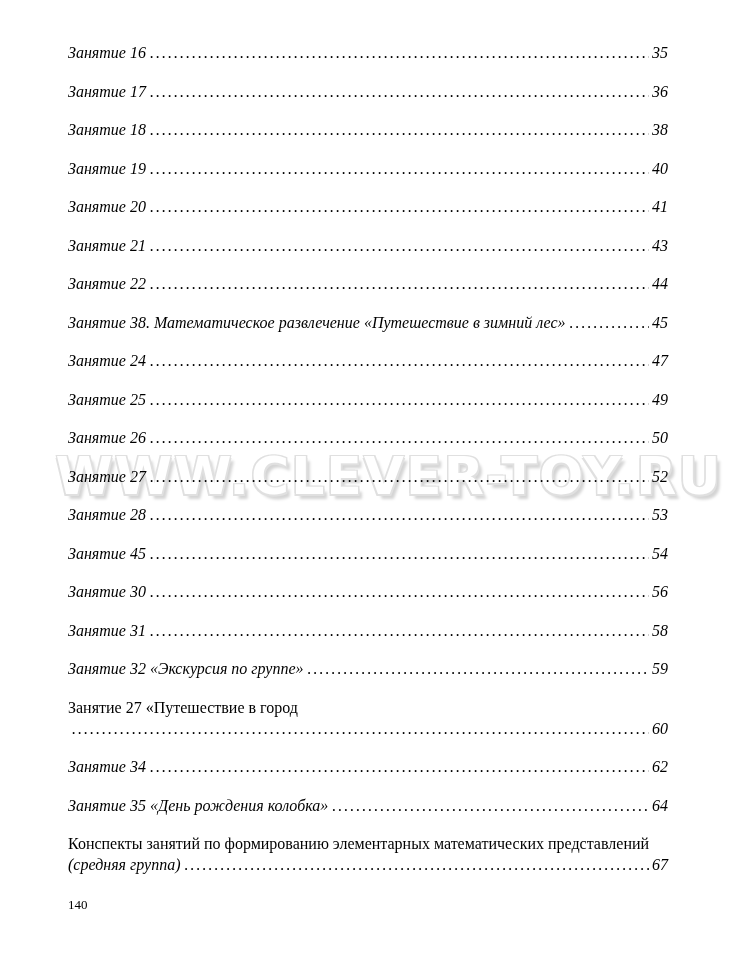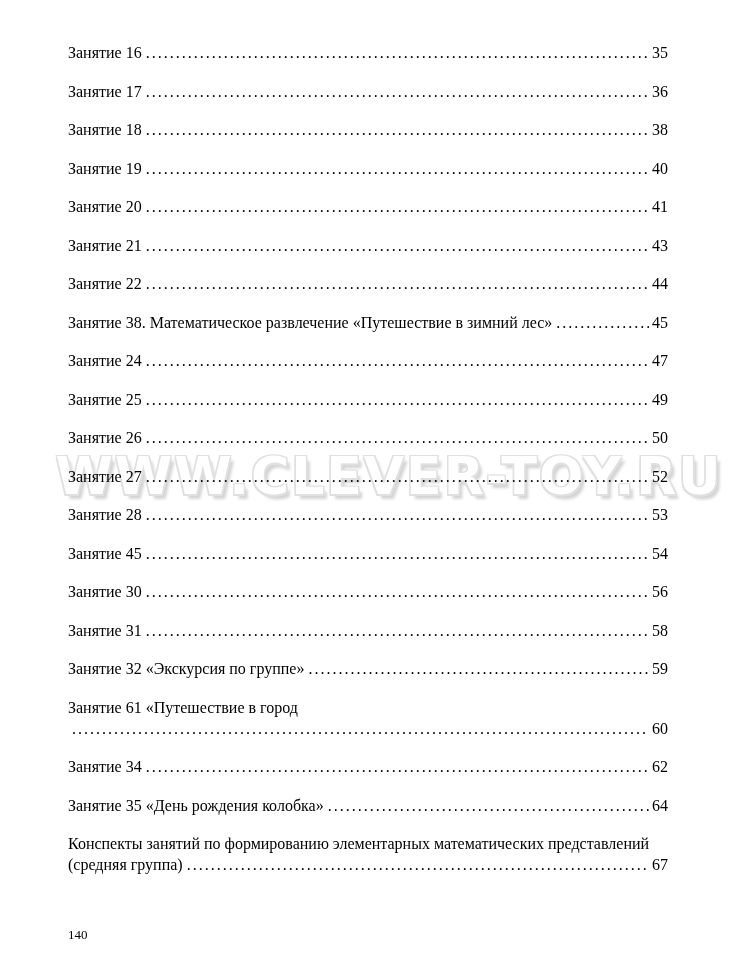--- a/index.html
+++ b/index.html
@@ -45,20 +45,21 @@
     padding: 42px 76px 0 68px;
     font-size: 16px;
     line-height: 21px;
   }
   .toc-entry {
     margin-bottom: 17.5px;
   }
   .toc-row {
     display: flex;
     align-items: baseline;
+    font-style: italic;
   }
   .toc-title {
     white-space: nowrap;
     flex: 0 0 auto;
   }
   .toc-wrap-line {
     white-space: nowrap;
   }
   .toc-leader {
     flex: 1 1 auto;
@@ -69,21 +70,21 @@
     margin-right: 3px;
     min-width: 0;
   }
   .toc-page {
     white-space: nowrap;
     flex: 0 0 auto;
   }
   .footer-page-number {
     position: absolute;
     left: 68px;
-    top: 927px;
+    top: 897px;
     font-size: 13px;
     z-index: 1;
   }
 </style>
 </head>
 <body>
 
 <div class="page">
   <div class="watermark">WWW.CLEVER-TOY.RU</div>
 
@@ -201,21 +202,21 @@
         </div>
       </div>
       <div class="toc-entry">
         <div class="toc-row">
           <span class="toc-title">Занятие 32 «Экскурсия по группе»</span>
           <span class="toc-leader">................................................................................................................................................................................................................................................</span>
           <span class="toc-page">59</span>
         </div>
       </div>
       <div class="toc-entry">
-        <div class="toc-wrap-line">Занятие 61 «Путешествие в город</div>
+        <div class="toc-wrap-line">Занятие 27 «Путешествие в город</div>
         <div class="toc-row">
           <span class="toc-leader">................................................................................................................................................................................................................................................</span>
           <span class="toc-page">60</span>
         </div>
       </div>
       <div class="toc-entry">
         <div class="toc-row">
           <span class="toc-title">Занятие 34</span>
           <span class="toc-leader">................................................................................................................................................................................................................................................</span>
           <span class="toc-page">62</span>

